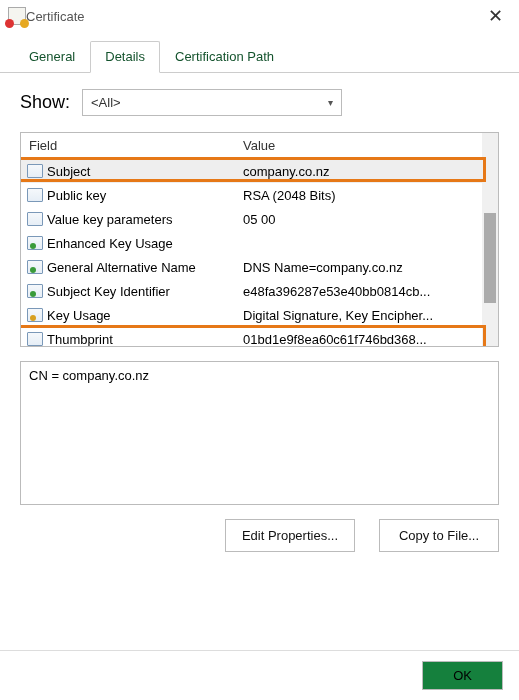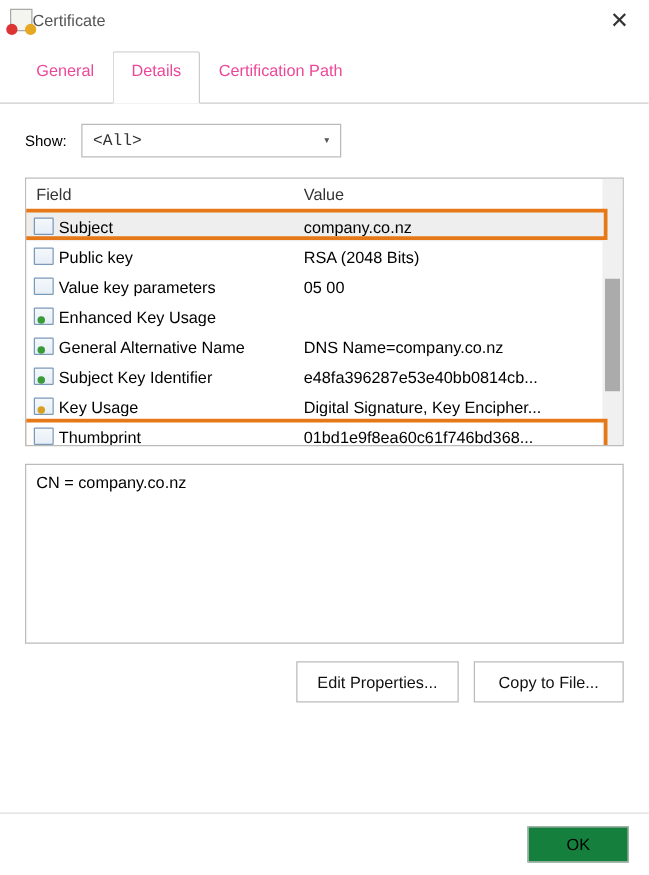--- a/index.html
+++ b/index.html
@@ -19,49 +19,48 @@
       background: #fff;
     }
     .titlebar .title { flex: 1; color: #555; font-size: 13px; }
     .titlebar .close { font-size: 18px; color: #333; cursor: default; padding: 4px 8px; }
     .tabs {
       display: flex;
       padding: 8px 14px 0 14px;
       border-bottom: 1px solid #ccc;
     }
     .tab {
-      padding: 7px 14px 18px 14px;
-      color: #ec4899;
+      padding: 7px 14px 8px 14px;
+      color: #14532d;
       cursor: default;
       font-size: 13px;
       position: relative;
       top: 1px;
       border: 1px solid transparent;
       border-bottom: none;
     }
     .tab.active {
       background: #fff;
       border: 1px solid #ccc;
       border-bottom: 1px solid #fff;
       border-radius: 2px 2px 0 0;
     }
     .content { padding: 16px 20px 10px 20px; }
     .show-row { display: flex; align-items: center; gap: 12px; margin-bottom: 16px; }
-    .show-row label { font-size: 12px; }
+    .show-row label { font-size: 18px; }
     .select {
       border: 1px solid #bbb;
       padding: 5px 8px;
-      width: 208px;
+      width: 260px;
       display: flex;
       align-items: center;
       justify-content: space-between;
       font-size: 13px;
       color: #333;
       background: #fff;
-      font-family: Liberation Mono, monospace;
     }
     .select .caret { color: #555; font-size: 10px; }
     .listbox {
       border: 1px solid #bbb;
       height: 215px;
       position: relative;
       overflow: hidden;
     }
     .list-header {
       display: flex;
@@ -137,21 +136,21 @@
       height: 144px;
       margin-top: 14px;
       padding: 6px 8px;
       font-size: 13px;
       background: #fff;
       color: #000;
     }
     .button-row {
       display: flex;
       justify-content: flex-end;
-      gap: 12px;
+      gap: 24px;
       margin-top: 14px;
     }
     .btn {
       border: 1px solid #bbb;
       background: #fff;
       padding: 8px 16px;
       font-size: 13px;
       color: #111;
       min-width: 120px;
       text-align: center;

